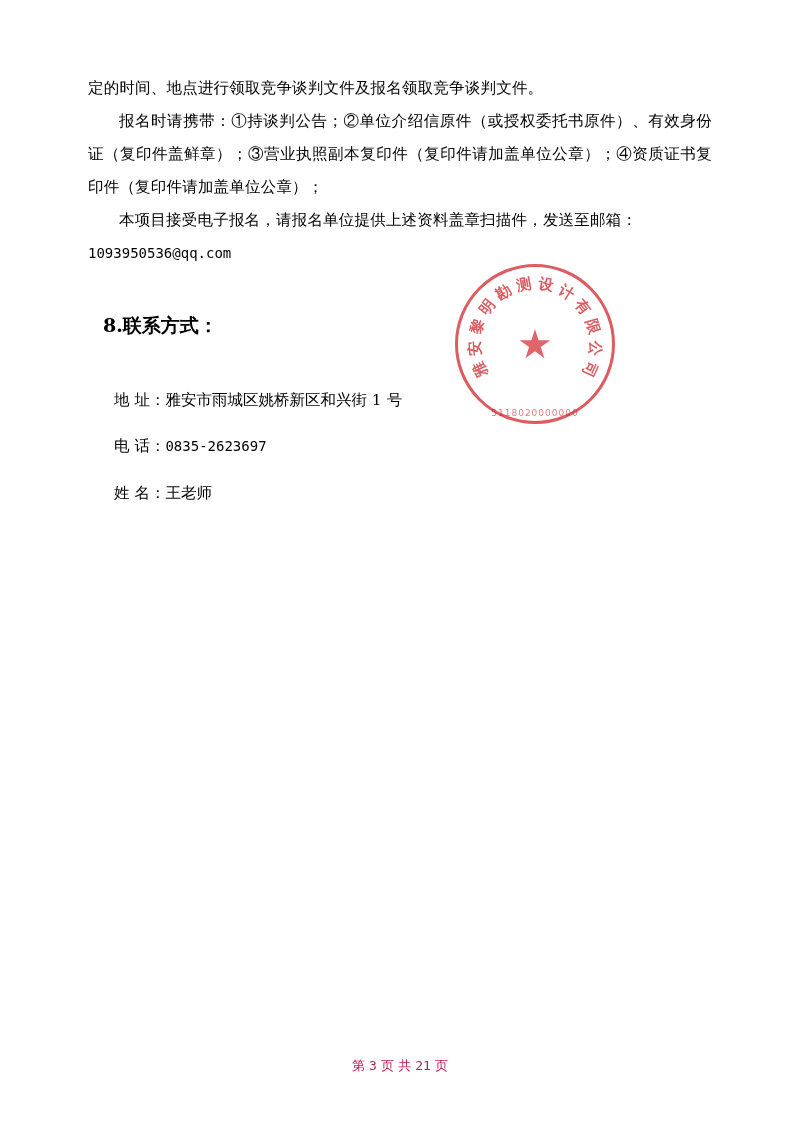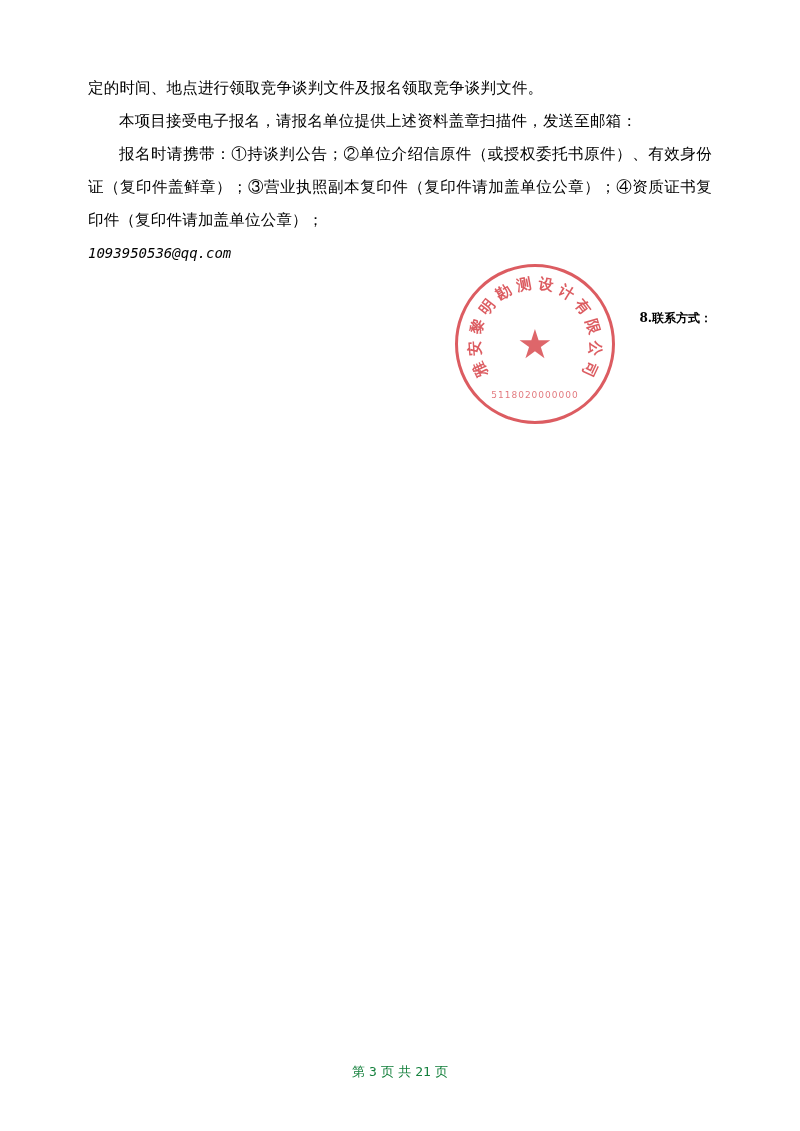--- a/index.html
+++ b/index.html
@@ -32,30 +32,28 @@
   .indent2 {
     text-indent: 31px;
   }
   .indent1 {
     text-indent: 15px;
   }
   .email {
     font-family: "DejaVu Sans Mono", "Liberation Mono", monospace;
     font-size: 14px;
     letter-spacing: 0px;
-    font-style: italic;
   }
   .gap-sm { height: 8px; }
   .gap-md { height: 20px; }
   .section-title {
-    font-size: 12px;
+    font-size: 19px;
     line-height: 33px;
     font-weight: bold;
     text-indent: 15px;
-    text-align: right;
   }
   .kv {
     font-size: 15.5px;
     line-height: 31px;
     text-indent: 26px;
   }
   .kv.bold { font-weight: bold; }
   .mono-num {
     font-family: "DejaVu Sans Mono", "Liberation Mono", monospace;
     font-size: 14px;
@@ -96,35 +94,35 @@
     font-weight: bold;
     color: rgba(206, 29, 36, 0.72);
     font-family: "DejaVu Serif", "Liberation Serif", serif;
     transform-origin: 0 0;
     white-space: nowrap;
   }
   .seal .bottom-text {
     position: absolute;
     left: 0;
     right: 0;
-    bottom: 24px;
+    bottom: 6px;
     text-align: center;
     font-size: 9px;
     letter-spacing: 1px;
     color: rgba(206, 29, 36, 0.6);
     font-family: "DejaVu Sans", "Liberation Sans", sans-serif;
   }
   .footer {
     position: absolute;
     left: 0;
     right: 0;
-    bottom: 50px;
+    bottom: 56px;
     text-align: center;
     font-size: 13px;
-    color: #15803d;
+    color: #be185d;
   }
   .footer .sep {
     display: block;
     width: 624px;
     margin: 0 auto 7px auto;
     border-top: 0px solid #ddd;
   }
   .footer-num {
     font-family: "DejaVu Sans Mono", "Liberation Mono", monospace;
     font-size: 13px;
@@ -132,35 +130,38 @@
 </style>
 </head>
 <body>
 
 <div class="page">
 
   <div class="content">
 
     <p class="para">定的时间、地点进行领取竞争谈判文件及报名领取竞争谈判文件。</p>
 
+    <p class="para indent2">报名时请携带：①持谈判公告；②单位介绍信原件（或授权委托书原件）、有效身份证（复印件盖鲜章）；③营业执照副本复印件（复印件请加盖单位公章）；④资质证书复印件（复印件请加盖单位公章）；</p>
+
     <p class="para indent2"><span>本项目接受电子报名，请报名单位提供上述资料盖章扫描件，发送至邮箱：</span></p>
-
-    <p class="para indent2">报名时请携带：①持谈判公告；②单位介绍信原件（或授权委托书原件）、有效身份证（复印件盖鲜章）；③营业执照副本复印件（复印件请加盖单位公章）；④资质证书复印件（复印件请加盖单位公章）；</p>
     <p class="para"><span class="email">1093950536@qq.com</span></p>
 
 
     <div class="gap-md"></div>
 
     <p class="section-title"><span>8.</span><span>联系方式：</span></p>
 
     <div class="gap-sm"></div>
 
 
+    <p class="kv"><span>地    址：</span><span>雅安市雨城区姚桥新区和兴街 1 号</span></p>
 
+    <p class="kv"><span>电  话：</span><span class="mono-num">0835-2623697</span></p>
 
+    <p class="kv"><span>姓  名：</span><span>王老师</span></p>
 
   </div>
 
   <div class="seal">
     <div class="ring"></div>
     <div class="arc-text" id="seal-arc">
         <span style="transform: rotate(-115deg) translate(0px, -60px) translate(-50%, -50%) rotate(0deg);">雅</span>
         <span style="transform: rotate(-94.0909deg) translate(0px, -60px) translate(-50%, -50%) rotate(0deg);">安</span>
         <span style="transform: rotate(-73.1818deg) translate(0px, -60px) translate(-50%, -50%) rotate(0deg);">黎</span>
         <span style="transform: rotate(-52.2727deg) translate(0px, -60px) translate(-50%, -50%) rotate(0deg);">明</span>

